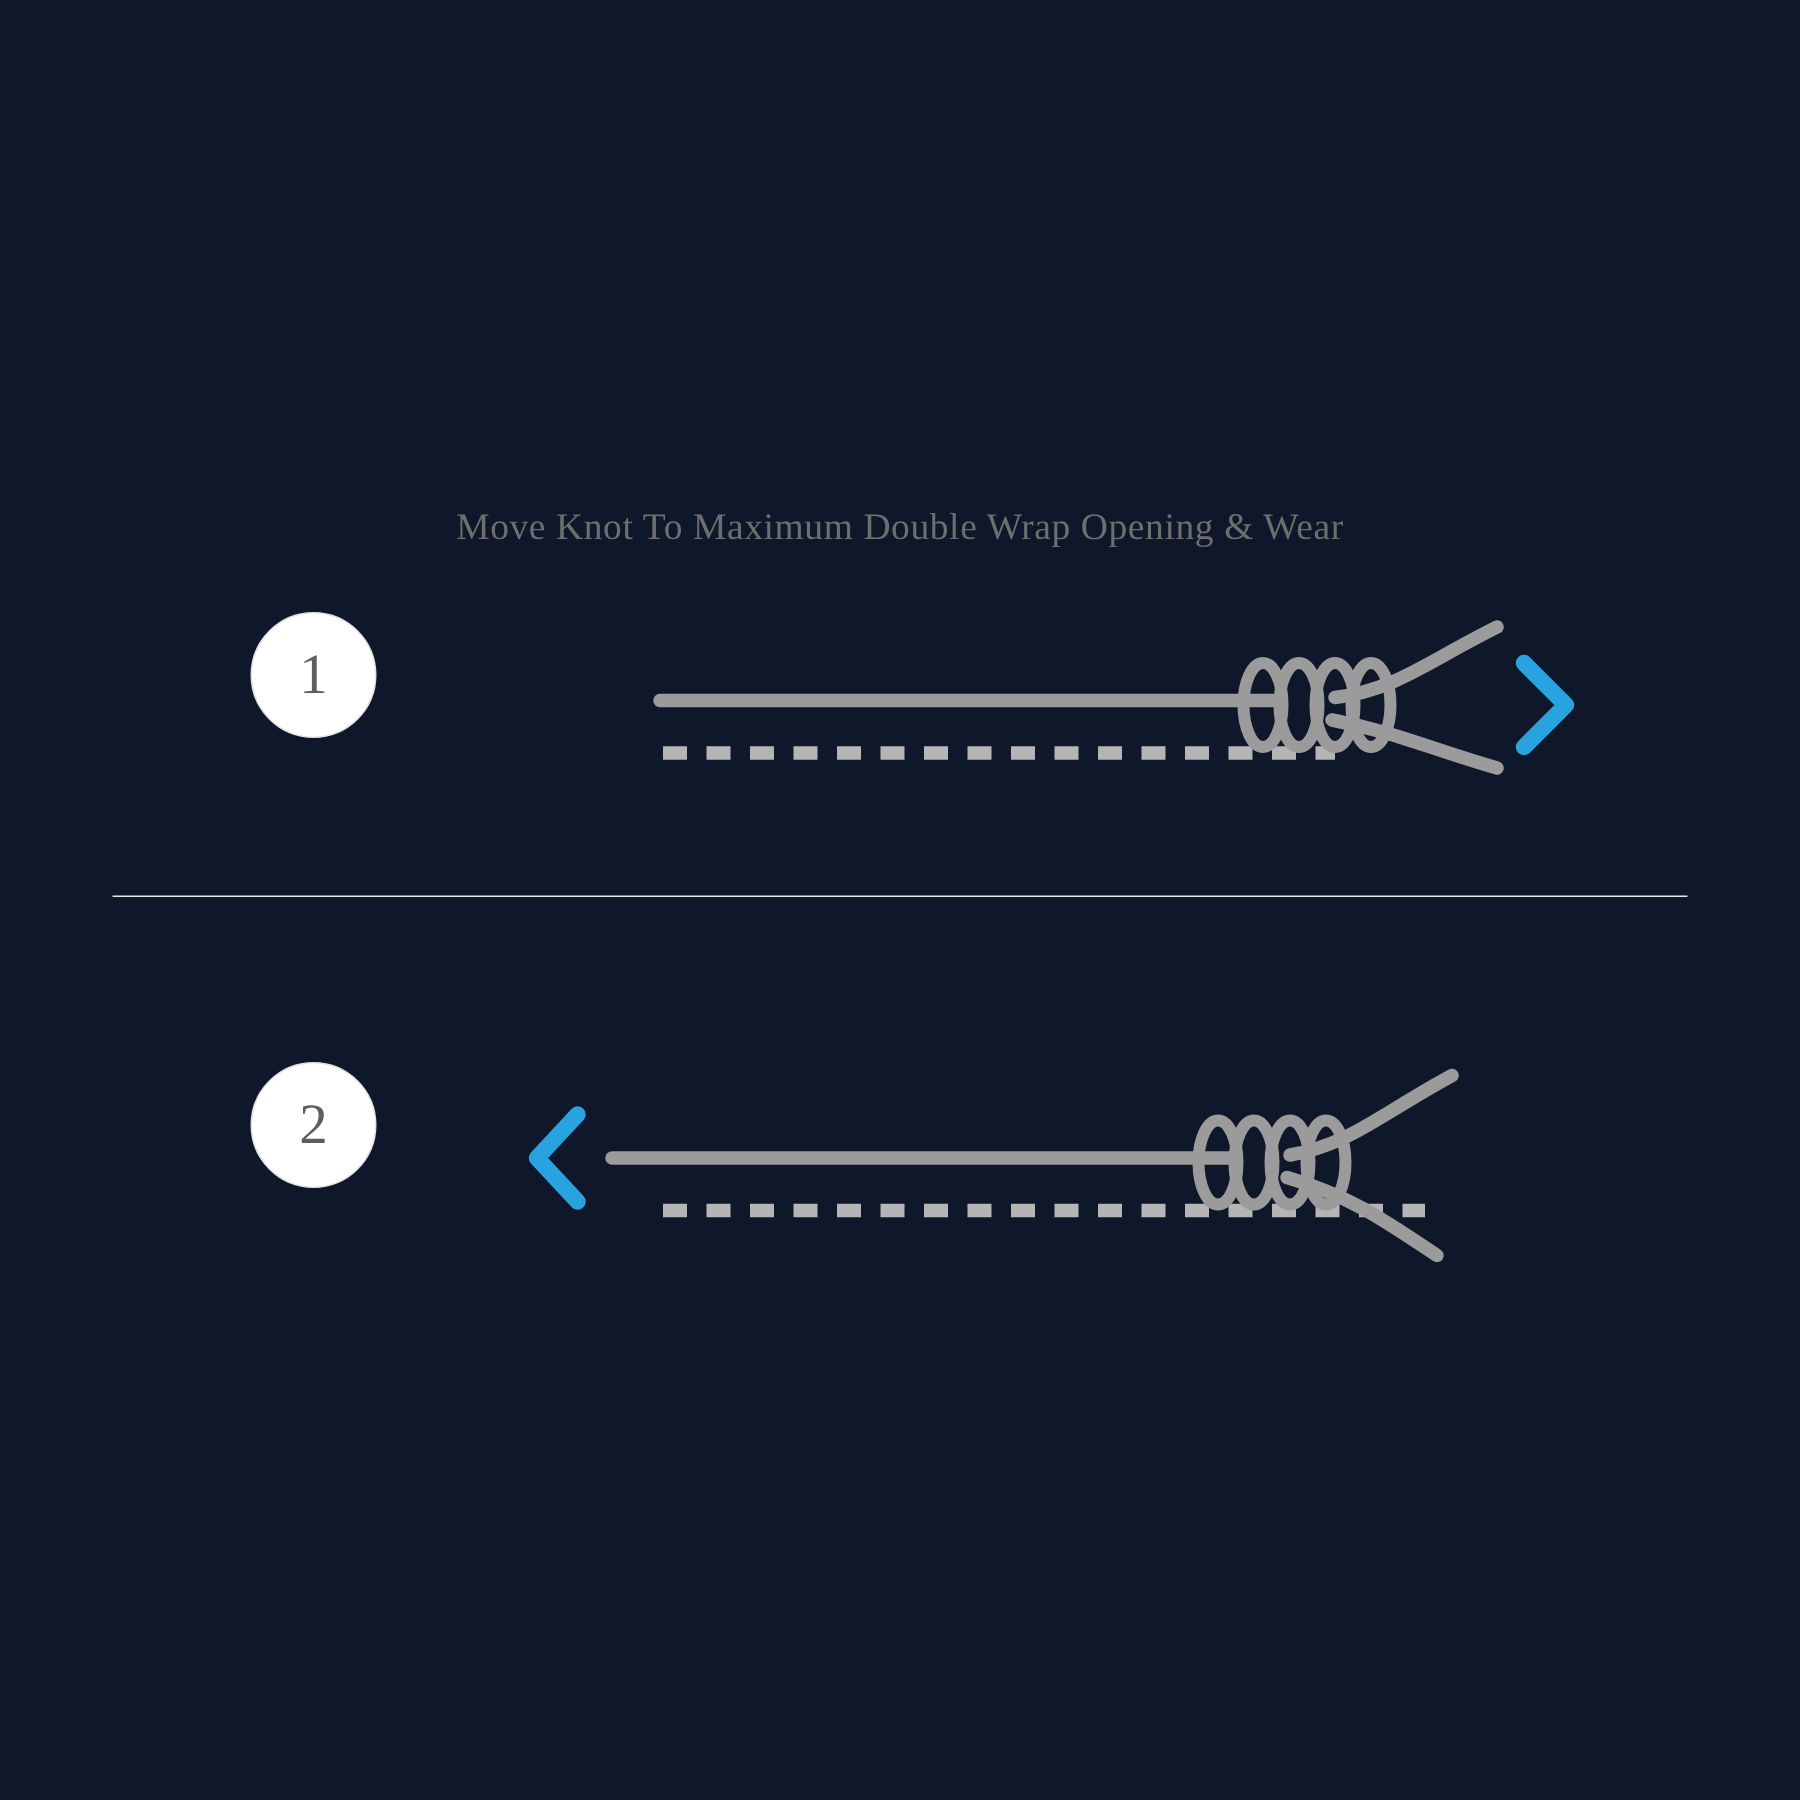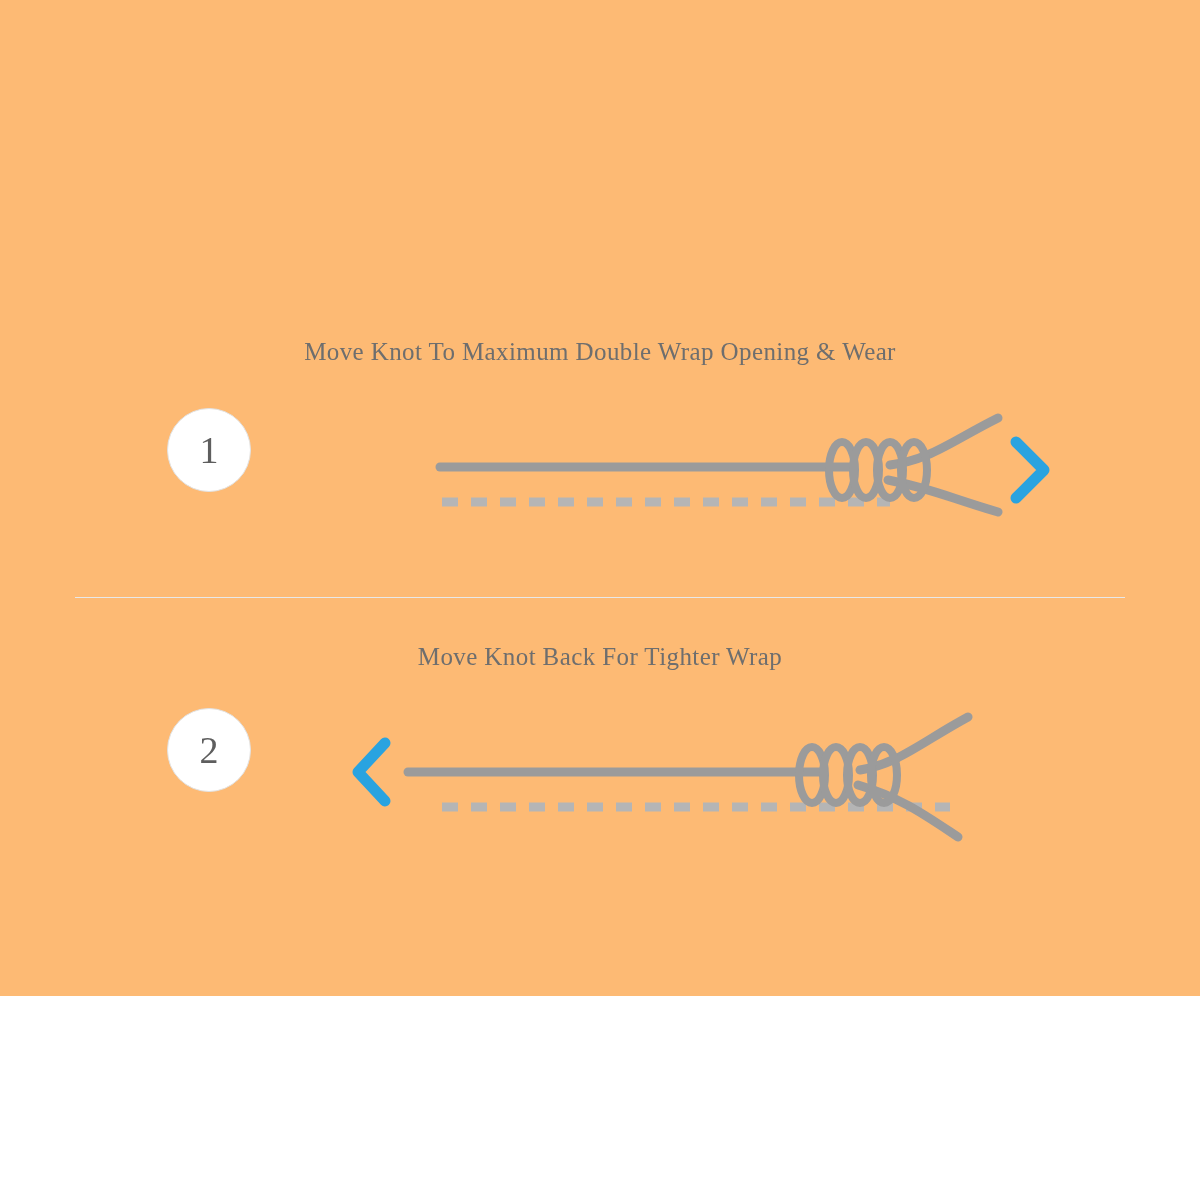--- a/index.html
+++ b/index.html
@@ -10,22 +10,22 @@
   body {
     width: 1200px;
     height: 1200px;
     font-family: "Liberation Serif", serif;
     color: #6b6b6b;
     overflow: hidden;
   }
   .sheet {
     position: relative;
     width: 1200px;
-    height: 996px;
-    background: #fdba74;
+    height: 1200px;
+    background: #0f172a;
   }
 
   .step {
     position: absolute;
     left: 0;
     width: 1200px;
   }
   #step-1 { top: 300px; height: 290px; }
   #step-2 { top: 605px; height: 290px; }
 
@@ -115,21 +115,20 @@
         <g>
           <path d="M686,82 L714,110 L686,138" stroke="#29a3e0" stroke-width="11" stroke-linecap="round" stroke-linejoin="round" fill="none"></path>
         </g>
       </svg>
     </div>
   </div>
 
   <div class="divider"></div>
 
   <div class="step" id="step-2">
-    <div class="step-title">Move Knot Back For Tighter Wrap</div>
     <div class="badge">
       <span>2</span>
     </div>
 
     <div class="diagram">
       <svg width="740" height="200" viewBox="0 0 740 200" xmlns="http://www.w3.org/2000/svg">
 
         <g>
           <path d="M55,78 L28,107 L55,136" stroke="#29a3e0" stroke-width="11" stroke-linecap="round" stroke-linejoin="round" fill="none"></path>
         </g>

